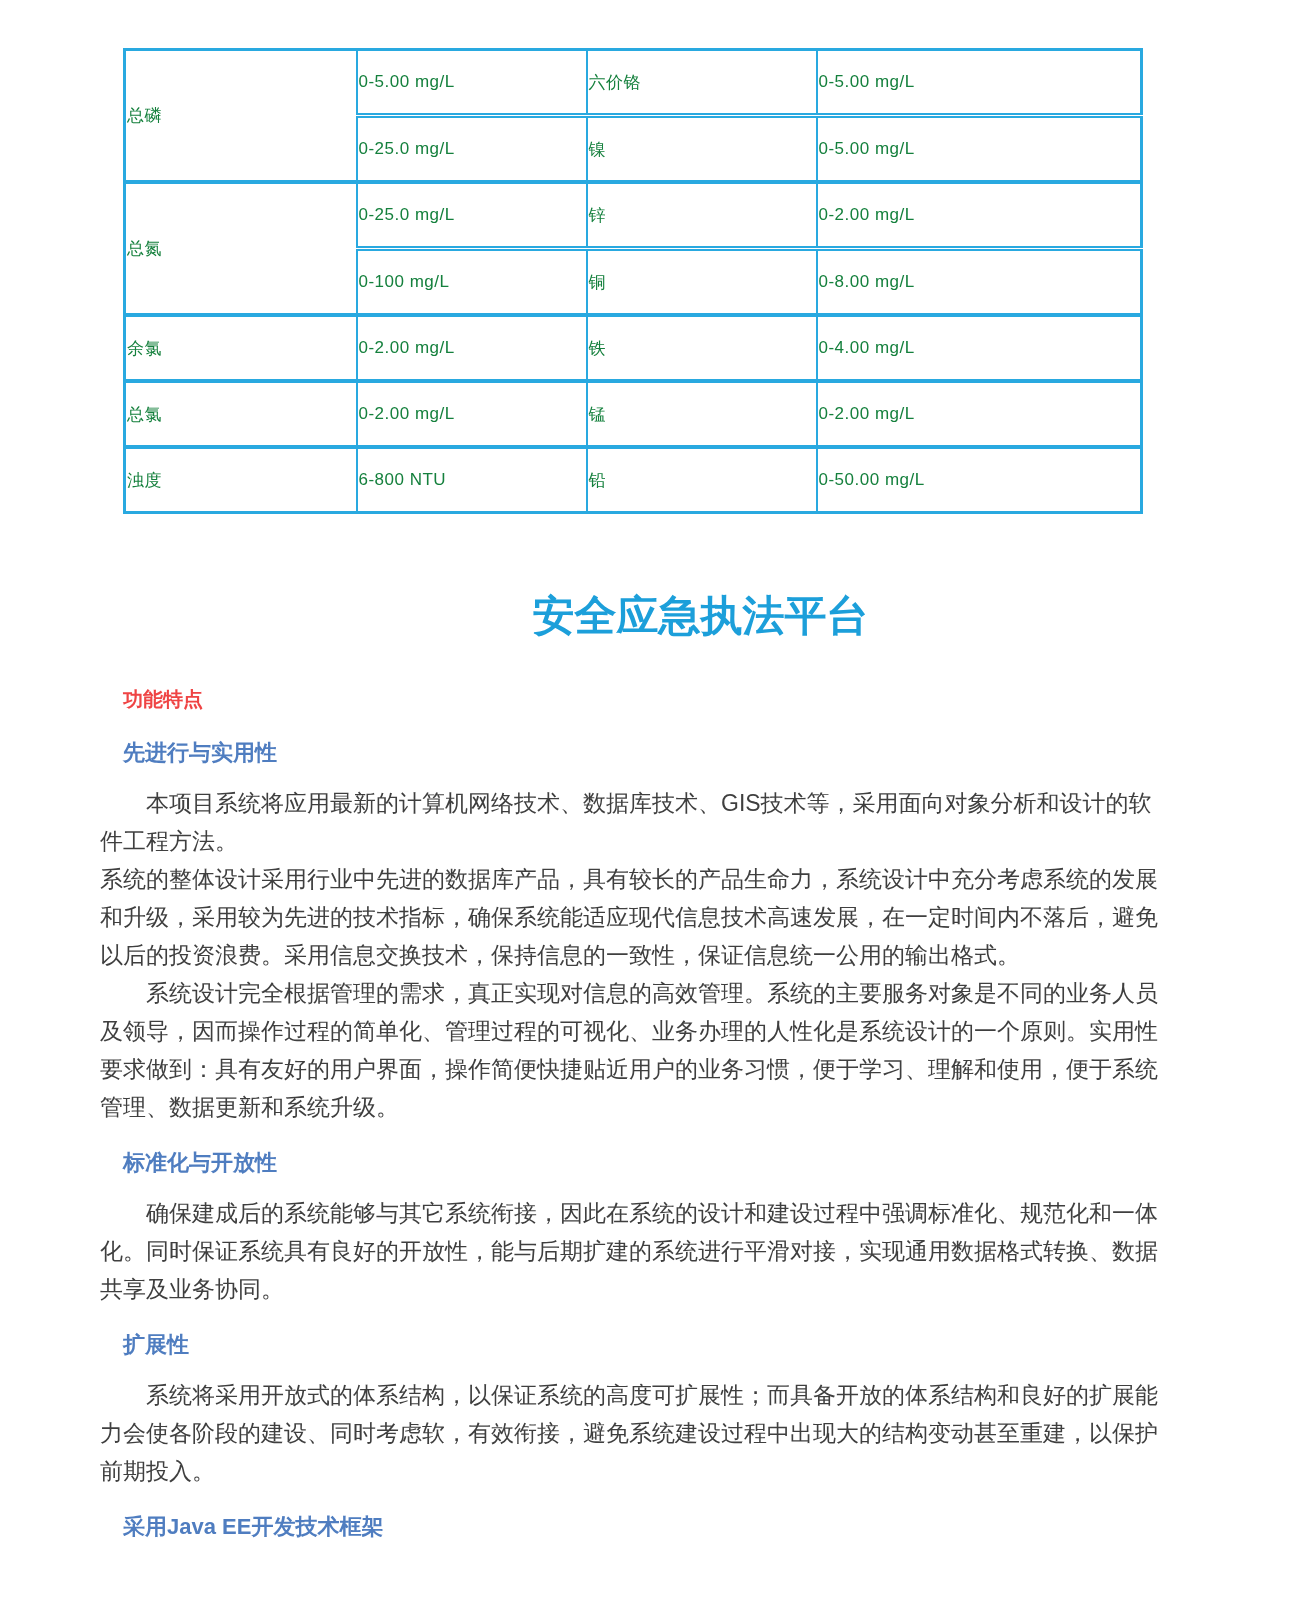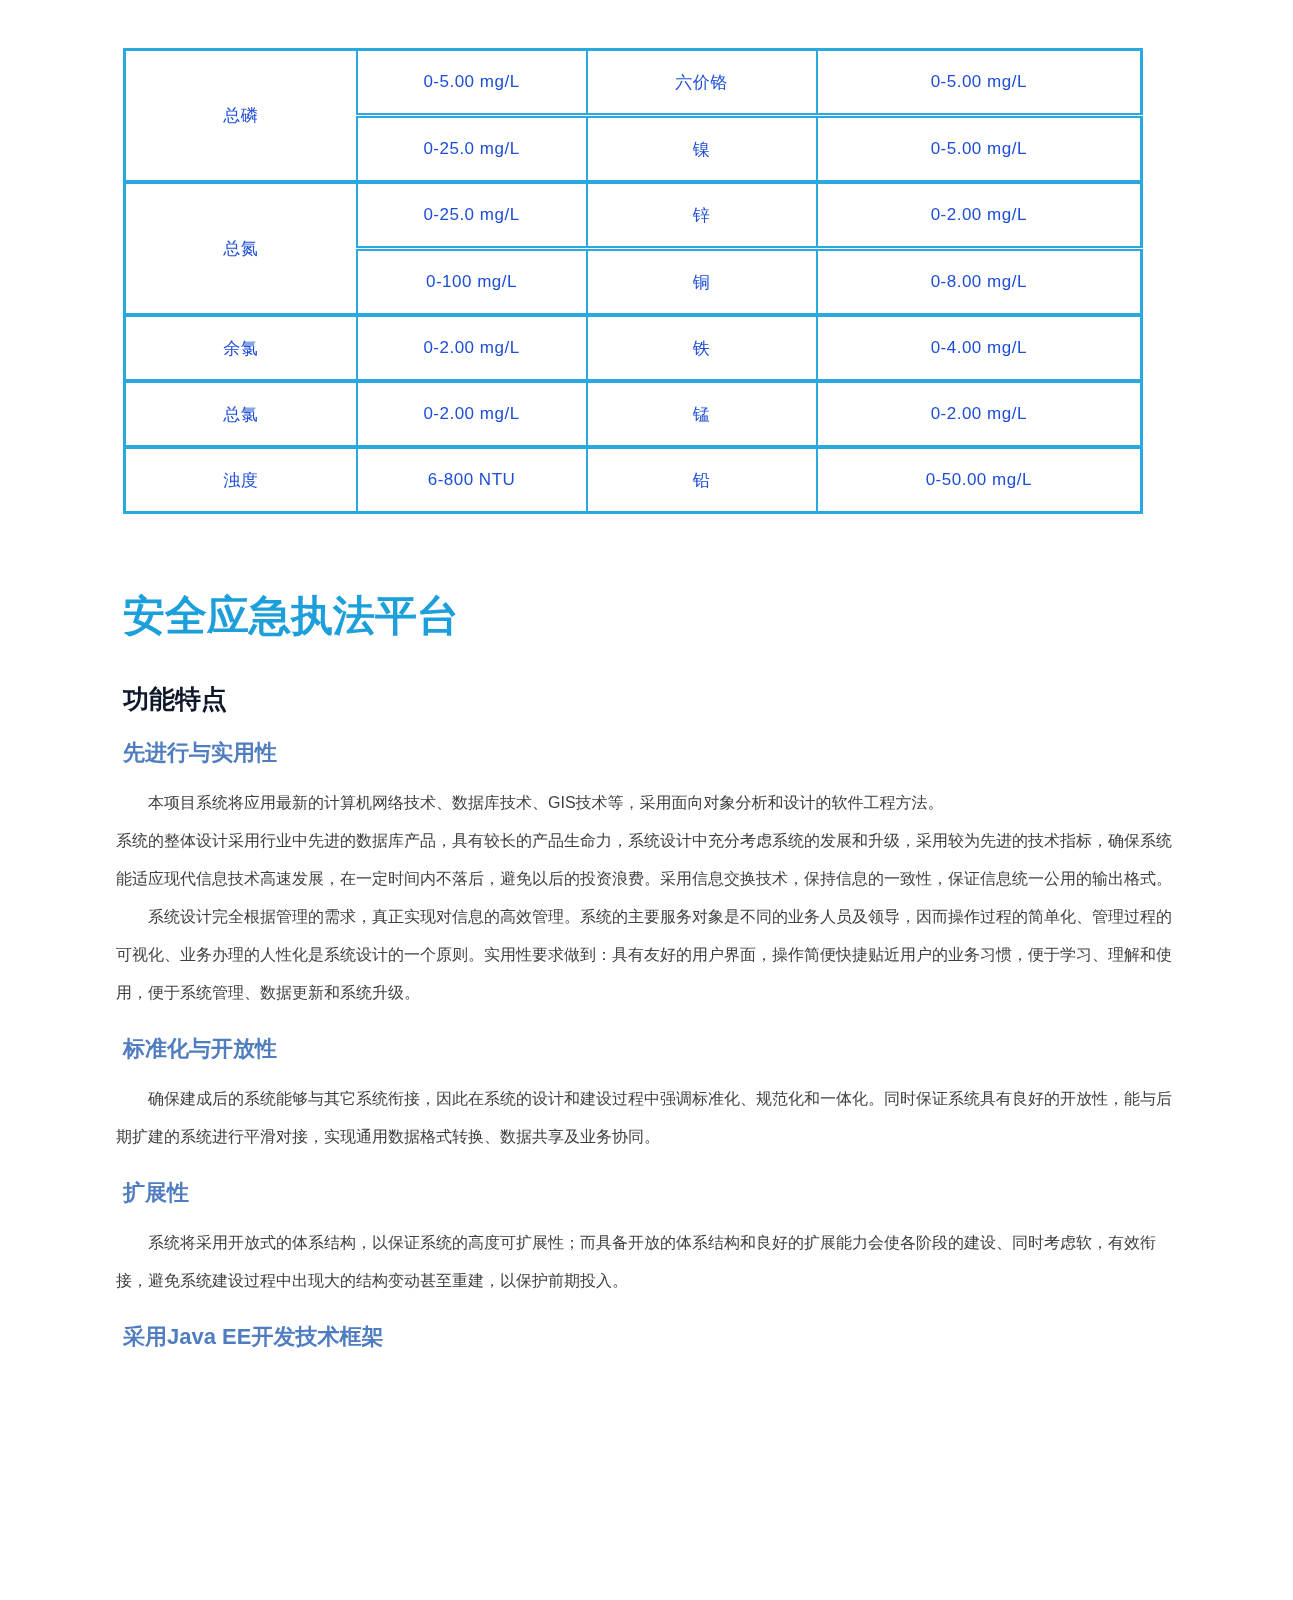--- a/index.html
+++ b/index.html
@@ -21,55 +21,55 @@
   .spec-table {
     border-collapse: collapse;
     table-layout: fixed;
     width: 1017px;
     margin-left: 23px;
     border: 3px solid #29a9e0;
   }
   .spec-table td {
     border: 2px solid #29a9e0;
     height: 60px;
-    text-align: center;
     vertical-align: middle;
     font-size: 17px;
-    color: #1d4ed8;
+    color: #15803d;
     letter-spacing: 0.5px;
   }
   .spec-table tr.sub td { border-top: 5px double #29a9e0; }
   .spec-table tr.grp td { border-top: 4px solid #29a9e0; }
   
   .h1-title {
-    margin: 76px 0 0 23px;
+    margin: 76px 0 0 8px;
     font-size: 42px;
     line-height: 52px;
     font-weight: bold;
     color: #1c9fda;
+    text-align: center;
   }
   .h2-title {
     margin: 40px 0 0 23px;
-    font-size: 26px;
+    font-size: 20px;
     line-height: 34px;
     font-weight: bold;
-    color: #0f172a;
+    color: #ef4444;
   }
   .h3-title {
     margin: 22px 15px 0 23px;
     font-size: 22px;
     line-height: 30px;
     font-weight: bold;
     color: #4f7dc0;
   }
   
   .body-p {
     width: 1070px;
-    margin: 16px 0 0 16px;
-    font-size: 16px;
+    margin: 16px 0 0 0;
+    font-size: 23px;
     line-height: 38px;
     color: #3f3f3f;
   }
   .body-p + .body-p { margin-top: 0; }
   .indent { text-indent: 2em; }
 </style>
 </head>
 <body>
 
 <div class="page">

